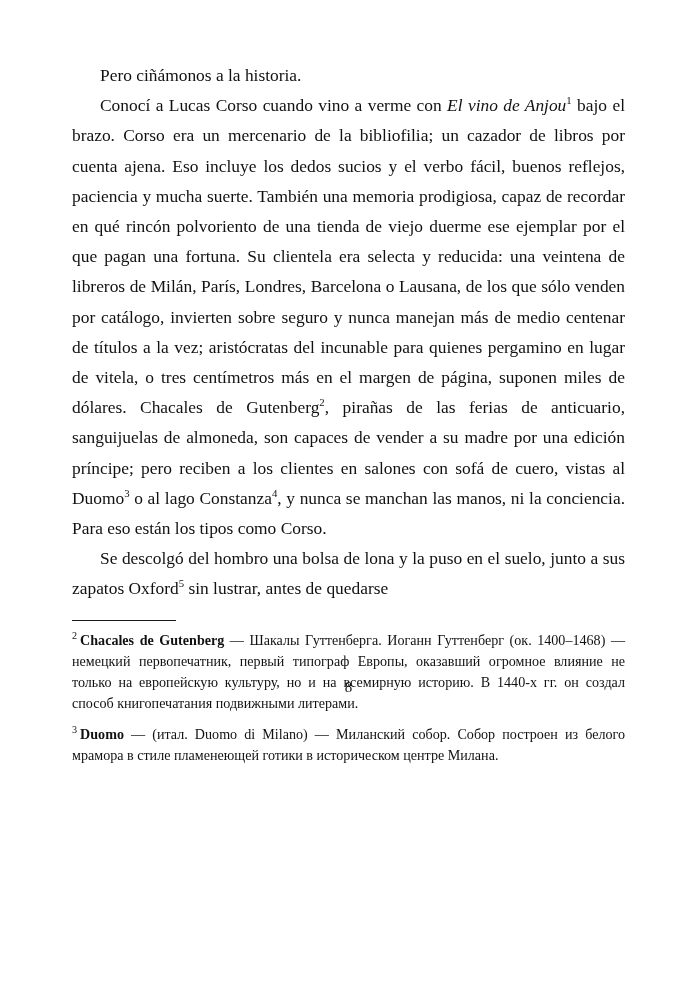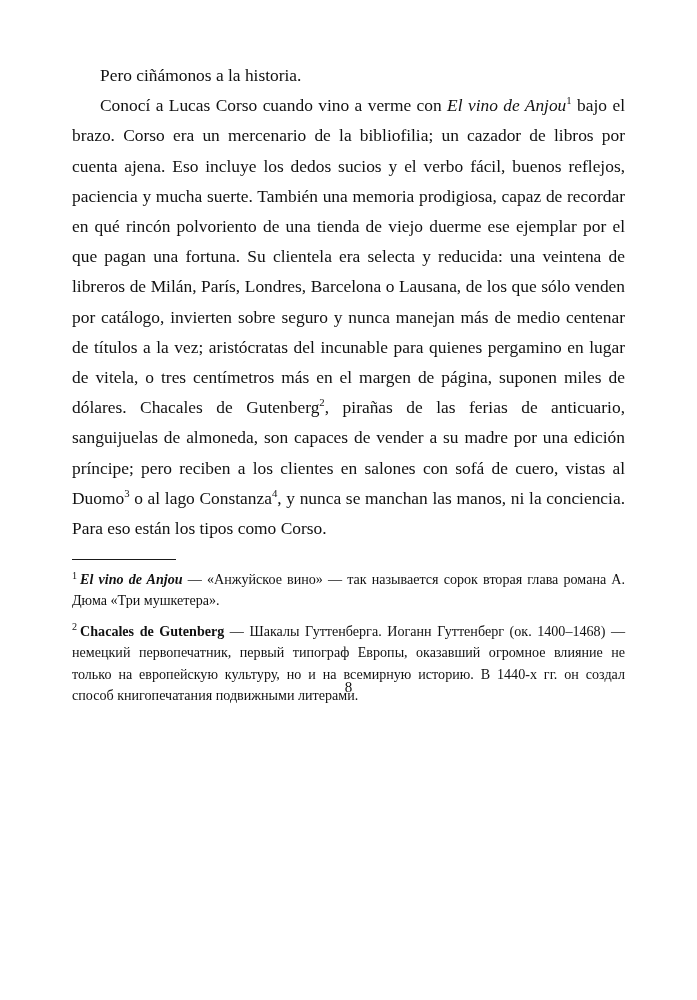--- a/index.html
+++ b/index.html
@@ -81,24 +81,25 @@
   }
 </style>
 </head>
 <body>
 
 <div class="page">
 
   <div class="body-text">
     <p id="p1">Pero ciñámonos a la historia.</p>
     <p id="p2">Conocí a Lucas Corso cuando vino a verme con <em>El vino de Anjou</em><sup>1</sup> bajo el brazo. Corso era un mercenario de la bibliofilia; un cazador de libros por cuenta ajena. Eso incluye los dedos sucios y el verbo fácil, buenos reflejos, paciencia y mucha suerte. También una memoria prodigiosa, capaz de recordar en qué rincón polvoriento de una tienda de viejo duerme ese ejemplar por el que pagan una fortuna. Su clientela era selecta y reducida: una veintena de libreros de Milán, París, Londres, Barcelona o Lausana, de los que sólo venden por catálogo, invierten sobre seguro y nunca manejan más de medio centenar de títulos a la vez; aristócratas del incunable para quienes pergamino en lugar de vitela, o tres centímetros más en el margen de página, suponen miles de dólares. Chacales de Gutenberg<sup>2</sup>, pirañas de las ferias de anticuario, sanguijuelas de almoneda, son capaces de vender a su madre por una edición príncipe; pero reciben a los clientes en salones con sofá de cuero, vistas al Duomo<sup>3</sup> o al lago Constanza<sup>4</sup>, y nunca se manchan las manos, ni la conciencia. Para eso están los tipos como Corso.</p>
+    <p id="p3">Se descolgó del hombro una bolsa de lona y la puso en el suelo, junto a sus zapatos Oxford<sup>5</sup> sin lustrar, antes de quedarse</p>
   </div>
 
   <div class="rule"></div>
 
   <div class="notes" id="footnotes">
-      <div class="note"><span class="marker">1</span><span class="term-italic">El vino de Anjou</span><span> — «Анжуйское вино» — так называется сорок вторая глава романа А. Дюма «Три мушкетера».</span></div>
       <div class="note"><span class="marker">2</span><span class="" style="font-weight: bold;">Chacales de Gutenberg</span><span> — Шакалы Гуттенберга. Иоганн Гуттенберг (ок. 1400–1468) — немецкий первопечатник, первый типограф Европы, оказавший огромное влияние не только на европейскую культуру, но и на всемирную историю. В 1440-х гг. он создал способ книгопечатания подвижными литерами.</span></div>
+      <div class="note"><span class="marker">3</span><span class="" style="font-weight: bold;">Duomo</span><span> — (итал. Duomo di Milano) — Миланский собор. Собор построен из белого мрамора в стиле пламенеющей готики в историческом центре Милана.</span></div>
     </div>
 
   <div class="folio">8</div>
 
 </div>
 
 </body></html>

